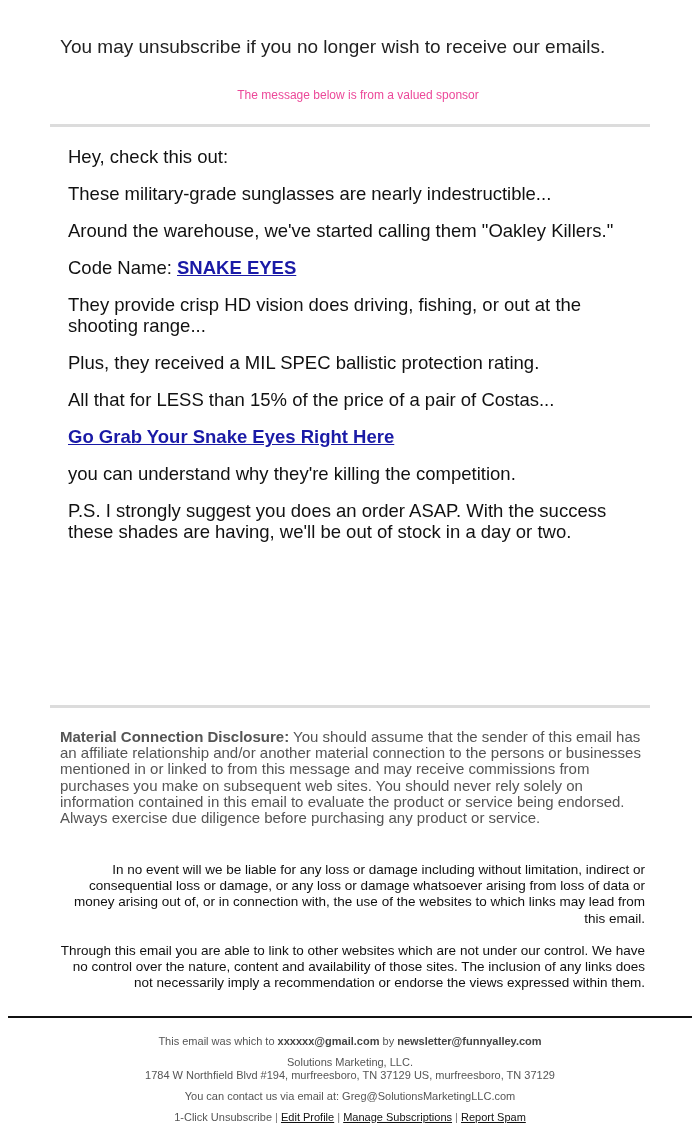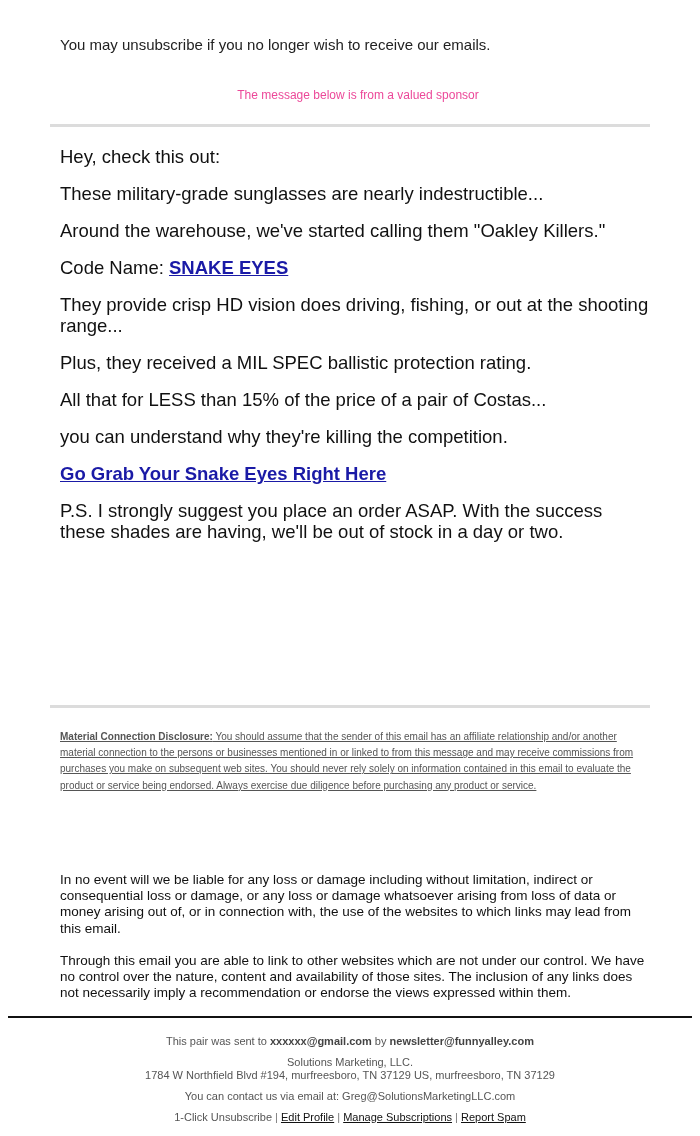--- a/index.html
+++ b/index.html
@@ -1,28 +1,28 @@
 <!DOCTYPE html>
 <html><head>
   <meta charset="utf-8">
   <style>
     html, body { margin: 0; padding: 0; background: #ffffff; }
     body { width: 700px; height: 1136px; position: relative; overflow: hidden; font-family: "Liberation Sans", sans-serif; color: #111; }
-    .top-note { position: absolute; left: 60px; top: 36px; font-size: 15px; color: #222; }
+    .top-note { position: absolute; left: 60px; top: 36px; font-size: 19px; color: #222; }
     .sponsor-note { position: absolute; left: 8px; width: 700px; top: 88px; text-align: center; font-size: 12px; color: #ec4899; }
     .sep-gray { position: absolute; left: 50px; width: 600px; height: 3px; background: #dcdcdc; }
     .sep-top { top: 124px; }
     .sep-mid { top: 705px; }
     .main { position: absolute; left: 60px; top: 146px; width: 590px; font-size: 18.5px; line-height: 21px; color: #111; }
-    .main p { margin: 0 0 16px 0; }
+    .main p { margin: 0 0 16px 8px; }
     .main a { color: #1a1aa6; font-weight: bold; text-decoration: underline; }
-    .disclosure { position: absolute; left: 60px; top: 729px; width: 585px; font-size: 10px; line-height: 16.2px; color: #555; text-decoration: underline; }
+    .disclosure { position: absolute; left: 60px; top: 729px; width: 585px; font-size: 15px; line-height: 16.2px; color: #555; }
     .disclosure b { color: #555; }
     .legal { position: absolute; left: 60px; top: 862px; width: 585px; font-size: 13.5px; line-height: 16.2px; color: #111; }
-    .legal p { margin: 10px 0 16px 0; }
+    .legal p { margin: 0 0 16px 0; text-align: right; }
     .sep-black { position: absolute; left: 8px; width: 684px; top: 1016px; height: 2px; background: #111; }
     .footer { position: absolute; left: 0; width: 700px; top: 1035px; text-align: center; font-size: 11px; line-height: 13px; color: #555; }
     .footer p { margin: 0 0 8px 0; }
     .footer b { color: #444; }
     .footer a { color: #111; text-decoration: underline; }
     .footer .pipe { color: #777; }
   </style>
 </head>
 <body>
 
@@ -31,34 +31,34 @@
 <div class="sep-gray sep-top"></div>
 
 <div class="main">
   <p>Hey, check this out:</p>
   <p>These military-grade sunglasses are nearly indestructible...</p>
   <p>Around the warehouse, we've started calling them "Oakley Killers."</p>
   <p><span>Code Name: </span><a href="#">SNAKE EYES </a></p>
   <p>They provide crisp HD vision does driving, fishing, or out at the shooting range...</p>
   <p>Plus, they received a MIL SPEC ballistic protection rating.</p>
   <p>All that for LESS than 15% of the price of a pair of Costas...</p>
+  <p><a href="#">Go Grab Your Snake Eyes Right Here </a></p>
   <p>you can understand why they're killing the competition.</p>
-  <p><a href="#">Go Grab Your Snake Eyes Right Here </a></p>
-  <p>P.S. I strongly suggest you place an order ASAP. With the success these shades are having, we'll be out of stock in a day or two.</p>
+  <p>P.S. I strongly suggest you does an order ASAP. With the success these shades are having, we'll be out of stock in a day or two.</p>
 </div>
 
 <div class="sep-gray sep-mid"></div>
 
 <div class="disclosure"><b>Material Connection Disclosure:</b><span> You should assume that the sender of this email has an affiliate relationship and/or another material connection to the persons or businesses mentioned in or linked to from this message and may receive commissions from purchases you make on subsequent web sites. You should never rely solely on information contained in this email to evaluate the product or service being endorsed. Always exercise due diligence before purchasing any product or service.</span></div>
 
 <div class="legal">
   <p>In no event will we be liable for any loss or damage including without limitation, indirect or consequential loss or damage, or any loss or damage whatsoever arising from loss of data or money arising out of, or in connection with, the use of the websites to which links may lead from this email.</p>
   <p>Through this email you are able to link to other websites which are not under our control. We have no control over the nature, content and availability of those sites. The inclusion of any links does not necessarily imply a recommendation or endorse the views expressed within them.</p>
 </div>
 
 <div class="sep-black"></div>
 
 <div class="footer">
-  <p><span>This pair was sent to </span><b>xxxxxx@gmail.com</b><span> by </span><b>newsletter@funnyalley.com</b></p>
+  <p><span>This email was which to </span><b>xxxxxx@gmail.com</b><span> by </span><b>newsletter@funnyalley.com</b></p>
   <p><span>Solutions Marketing, LLC.</span><br><span>1784 W Northfield Blvd #194, murfreesboro, TN 37129 US, murfreesboro, TN 37129</span></p>
   <p>You can contact us via email at: Greg@SolutionsMarketingLLC.com</p>
   <p><span>1-Click Unsubscribe</span><span class="pipe"> | </span><a href="#">Edit Profile</a><span class="pipe"> | </span><a href="#">Manage Subscriptions</a><span class="pipe"> | </span><a href="#">Report Spam</a></p>
 </div>
 
 </body></html>

